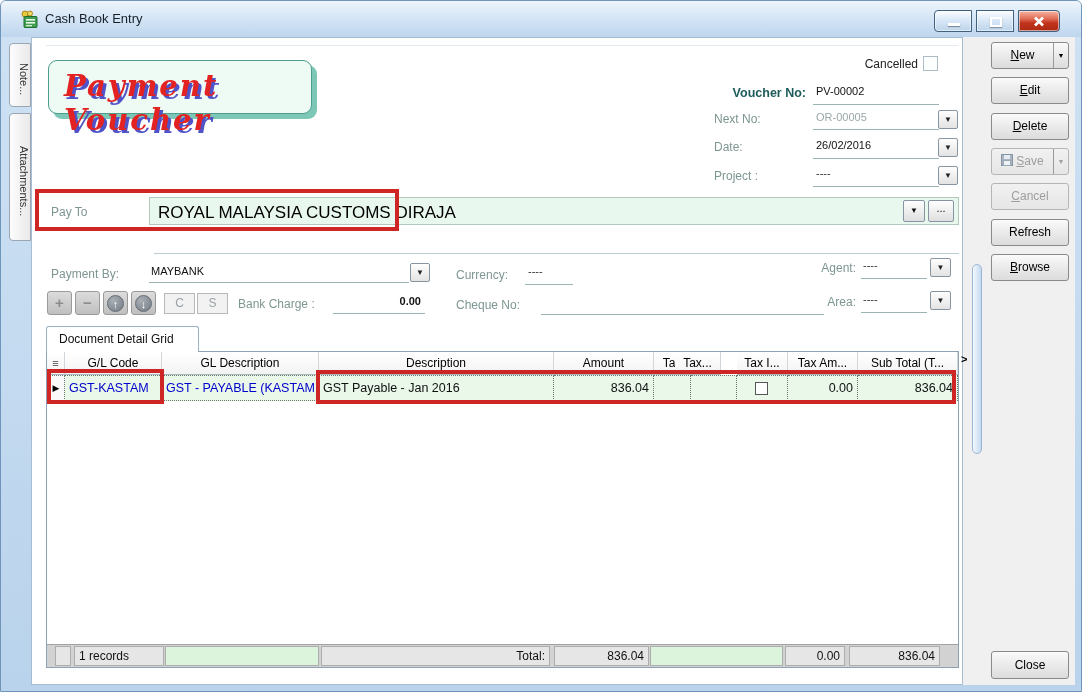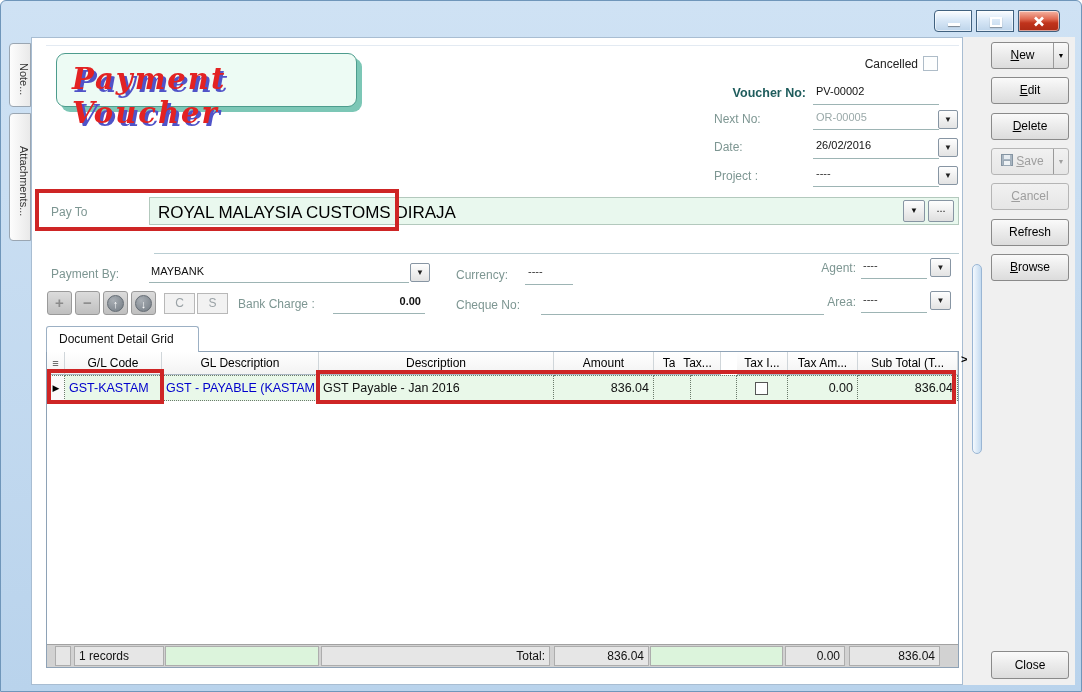--- a/index.html
+++ b/index.html
@@ -47,23 +47,23 @@
   .mini { position:absolute; width:25px; height:24px; background:linear-gradient(#dcdcdc,#bfbfbf);
     border:1px solid #9a9a9a; border-radius:3px; text-align:center; }
   .mini .pm { font-size:15px; font-weight:bold; color:#8b8b8b; line-height:22px; }
   .circle { display:inline-block; margin-top:3px; width:17px; height:17px; border-radius:50%;
     background:radial-gradient(circle at 35% 30%,#a8aeb4,#747c84); border:1px solid #646c74;
     color:#fff; font-size:11px; font-weight:bold; line-height:16px; }
   .cs { position:absolute; width:31px; height:21px; background:#f2f2f2; border:1px solid #b8b8b8;
     color:#9aa2a6; font-size:12px; text-align:center; line-height:19px; }
 
   
-  .logo { position:absolute; left:47px; top:52px; width:301px; height:54px;
+  .logo { position:absolute; left:47px; top:59px; width:264px; height:54px;
     background:#edfbf4; border:1px solid #4d9c8d; border-radius:9px;
-    box-shadow:5px 5px 0 #7cc7b6;margin-left:8px; }
+    box-shadow:5px 5px 0 #7cc7b6; }
   .logo span { position:absolute; left:15px; top:8px;
     font-family:"DejaVu Serif","Liberation Serif",serif; font-style:italic; font-weight:bold;
     font-size:29px; letter-spacing:2px; color:#e32222; text-shadow:3px 3px 0 #5053c8; }
 
   
   .payto-field { position:absolute; left:148px; top:196px; width:810px; height:28px;
     background:#e9f8ee; border:1px solid #b3c9bd; }
   .payto-field .txt { position:absolute; left:8px; top:5px; font-size:17px; color:#000; }
   .infield-btn { position:absolute; top:2px; height:22px; background:linear-gradient(#fefefe,#dfdfdf);
     border:1px solid #8795a3; border-radius:2px; text-align:center; cursor:pointer; }
@@ -111,20 +111,31 @@
   .scrollhint { position:absolute; left:960px; top:352px; font-size:11px; font-weight:bold; color:#000; z-index:4; }
   .bluebar { position:absolute; left:971px; top:263px; width:10px; height:190px;
     background:linear-gradient(to right,#f4f9fe,#c3daf0); border:1px solid #9ab6d4; border-radius:5px; z-index:4; }
   .sepline { position:absolute; height:1px; background:#b9cdd2; }
 </style>
 </head>
 <body>
 
 <div class="window">
 
+  <div class="titlebar">
+    <svg class="abs" style="left:20px;top:9px" width="19" height="19" viewBox="0 0 19 19">
+      <circle cx="4" cy="4" r="3" fill="#e8c93e" stroke="#a8861e"></circle>
+      <circle cx="9" cy="3.5" r="2.5" fill="#f0d95e" stroke="#a8861e"></circle>
+      <rect x="3" y="6.5" width="13" height="11" rx="1" fill="#3f9e4f" stroke="#1e6e2e"></rect>
+      <rect x="5" y="9" width="9" height="1.6" fill="#eaf6ea"></rect>
+      <rect x="5" y="12" width="9" height="1.6" fill="#eaf6ea"></rect>
+      <rect x="5" y="15" width="6" height="1.4" fill="#cfe8cf"></rect>
+    </svg>
+    <span class="title-text">Cash Book Entry</span>
+  </div>
   <div class="winbtn min" style="left:933px;width:38px;">
       <div class="glyph-min"></div>
     </div>
   <div class="winbtn max" style="left:975px;width:38px;">
       <div class="glyph-max"></div>
     </div>
   <div class="winbtn cls" style="left:1017px;width:42px;">
     <svg class="abs" style="left:13px;top:4px" width="14" height="13" viewBox="0 0 14 13">
       <line x1="3" y1="2.5" x2="11" y2="10.5" stroke="#fff" stroke-width="2.6"></line>
       <line x1="11" y1="2.5" x2="3" y2="10.5" stroke="#fff" stroke-width="2.6"></line>

